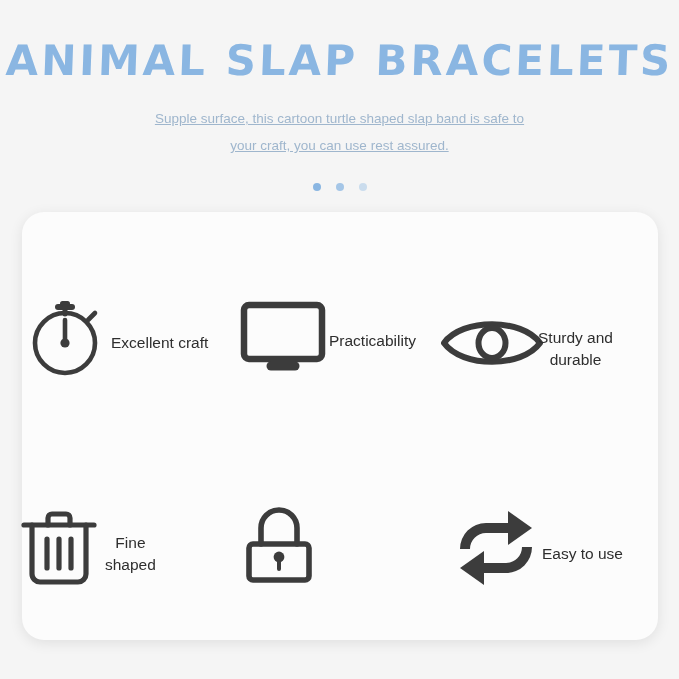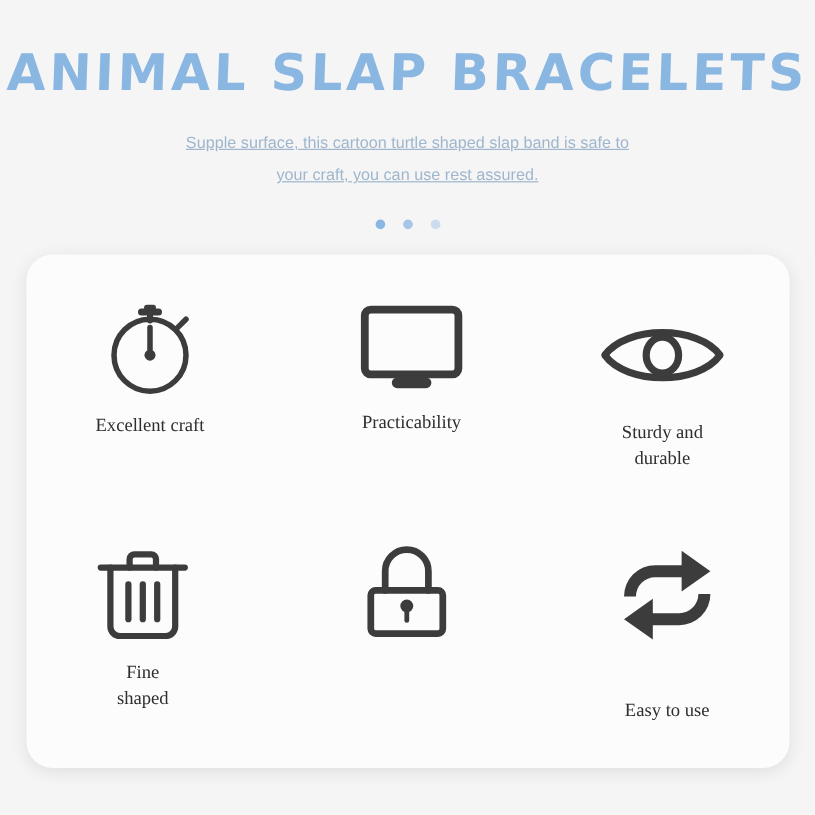--- a/index.html
+++ b/index.html
@@ -96,26 +96,25 @@
     left: 0; top: 0;
     width: 636px;
     height: 428px;
     display: grid;
     grid-template-columns: repeat(3, 1fr);
     grid-template-rows: repeat(2, 1fr);
   }
 
   .feature-cell {
     display: flex;
-    flex-direction: column;
+    flex-direction: row;
     align-items: center;
     justify-content: flex-start;
     padding-top: 36px;
     box-sizing: border-box;
-    font-family: Liberation Serif, serif;
   }
   .feature-cell.row2 {
     padding-top: 26px;
     align-items: center;
   }
 
   .feature-icon {
     width: 92px;
     height: 84px;
     display: flex;
@@ -136,21 +135,21 @@
     max-width: 150px;
   }
   .feature-label .lbl-line { display: block; }
 
   
   .cell-1 { transform: translate(-3px, 0px); }
   .cell-2 { transform: translate(0px, 6px); }
   .cell-3 { transform: translate(3px, -2px); }
   .cell-4 { transform: translate(-9px, 2px); }
   .cell-5 { transform: translate(-1px, 0px); }
-  .cell-6 { transform: translate(4px, 2px); gap: 32px; }
+  .cell-6 { transform: translate(4px, 2px); }
 </style>
 </head>
 <body>
 
 <div class="header">
 
   <div class="banner-title">ANIMAL SLAP BRACELETS</div>
 
   <div class="banner-subtitle">
     <span class="sub-line">Supple surface, this cartoon turtle shaped slap band is safe to</span>

